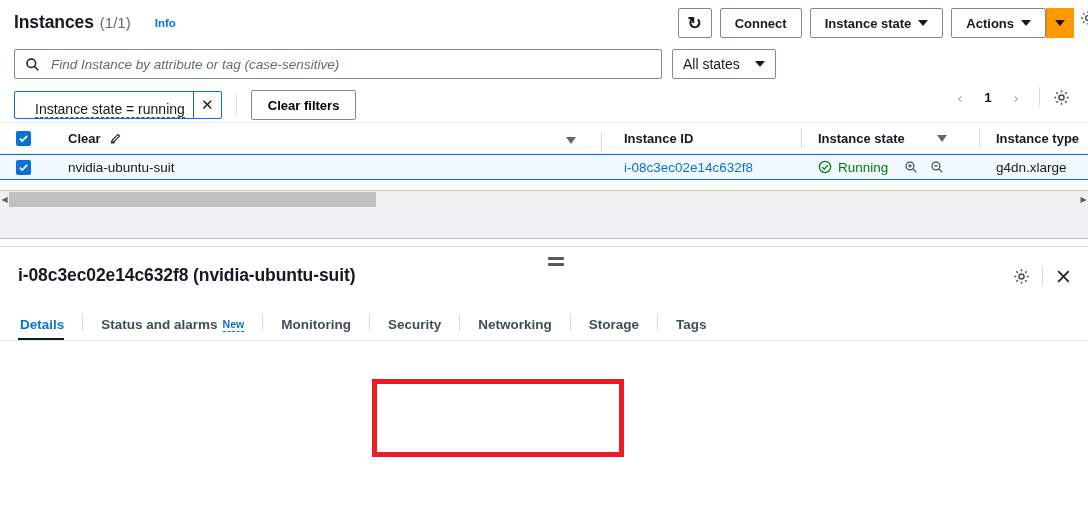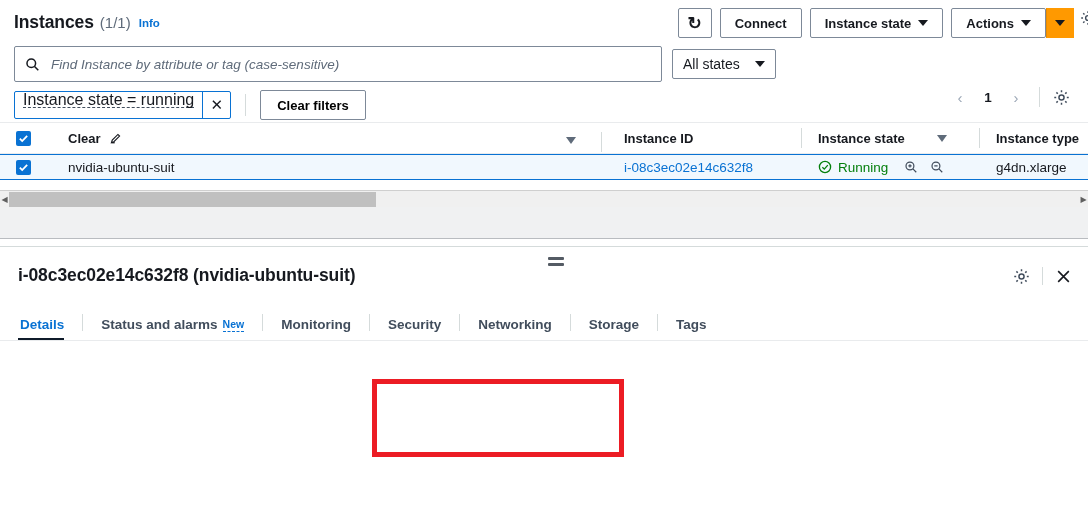--- a/index.html
+++ b/index.html
@@ -17,21 +17,21 @@
   
   .top-panel { position: relative; height: 246px; background:#fff; }
 
   .panel-head {
     position: relative; height: 45px;
     padding: 0 14px;
   }
   .title-row { display:flex; align-items:center; height:45px; }
   .title-main { font-size: 17.5px; font-weight: 700; letter-spacing:-0.1px; }
   .title-count { font-size: 15px; color:#5f6b7a; margin-left:6px; font-weight:400; }
-  .info-link { font-size: 11.5px; color:#0972d3; margin-left:8px; font-weight:700; cursor:pointer; }
+  .info-link { font-size: 11.5px; color:#0972d3; margin-left:24px; font-weight:700; cursor:pointer; }
 
   .head-actions {
     position:absolute; right: 14px; top: 8px;
     display:flex; align-items:center; gap:0;
   }
   .btn {
     height: 30px;
     border: 1px solid #7d8998;
     border-radius: 2px;
     background: #fff;
@@ -66,21 +66,21 @@
 
   .corner-gear {
     position:absolute; right:-8px; top:10px;
     color:#414d5c;
   }
 
   
   .search-row { display:flex; align-items:center; padding: 0 14px; gap: 10px; height: 34px; margin-top: 2px;}
   .search-box {
     flex: 0 0 648px;
-    height: 36px;
+    height: 30px;
     border: 1px solid #7d8998;
     border-radius: 2px;
     display:flex; align-items:center;
     padding: 0 10px; gap: 9px;
     background:#fff;
   }
   .search-box input {
     border:0; outline:0; flex:1;
     font-family:"Liberation Sans", sans-serif;
     font-size: 13.5px; font-style: italic;
@@ -95,22 +95,23 @@
   }
 
   
   .filter-row { display:flex; align-items:center; padding: 0 14px; height: 34px; margin-top: 7px; gap: 0; }
   .token {
     height: 28px; display:flex; align-items:stretch;
     border:1px solid #0972d3; border-radius:2px; background:#fff;
     overflow:hidden;
   }
   .token-label {
-    display:flex;align-items:flex-start; padding: 0 8px; font-size:16px;
+    display:flex;align-items:flex-end; padding: 0 8px; font-size:14px;
     border-bottom: 0;
+    margin-left: 12px;
   }
   .token-label span { border-bottom: 1px dashed #414d5c; line-height: 15px; }
   .token-x {
     width: 28px; display:flex;align-items:center;justify-content:center;
     border-left:1px solid #0972d3; cursor:pointer; font-size:15px; color:#16191f;
   }
   .vdiv { width:1px; height:22px; background:#d5dbdb; margin: 0 14px; }
   .clear-btn {
     height:30px; border:1px solid #7d8998; border-radius:2px; background:#fff;
     font-size:13px; font-weight:700; padding: 0 16px; cursor:pointer;

